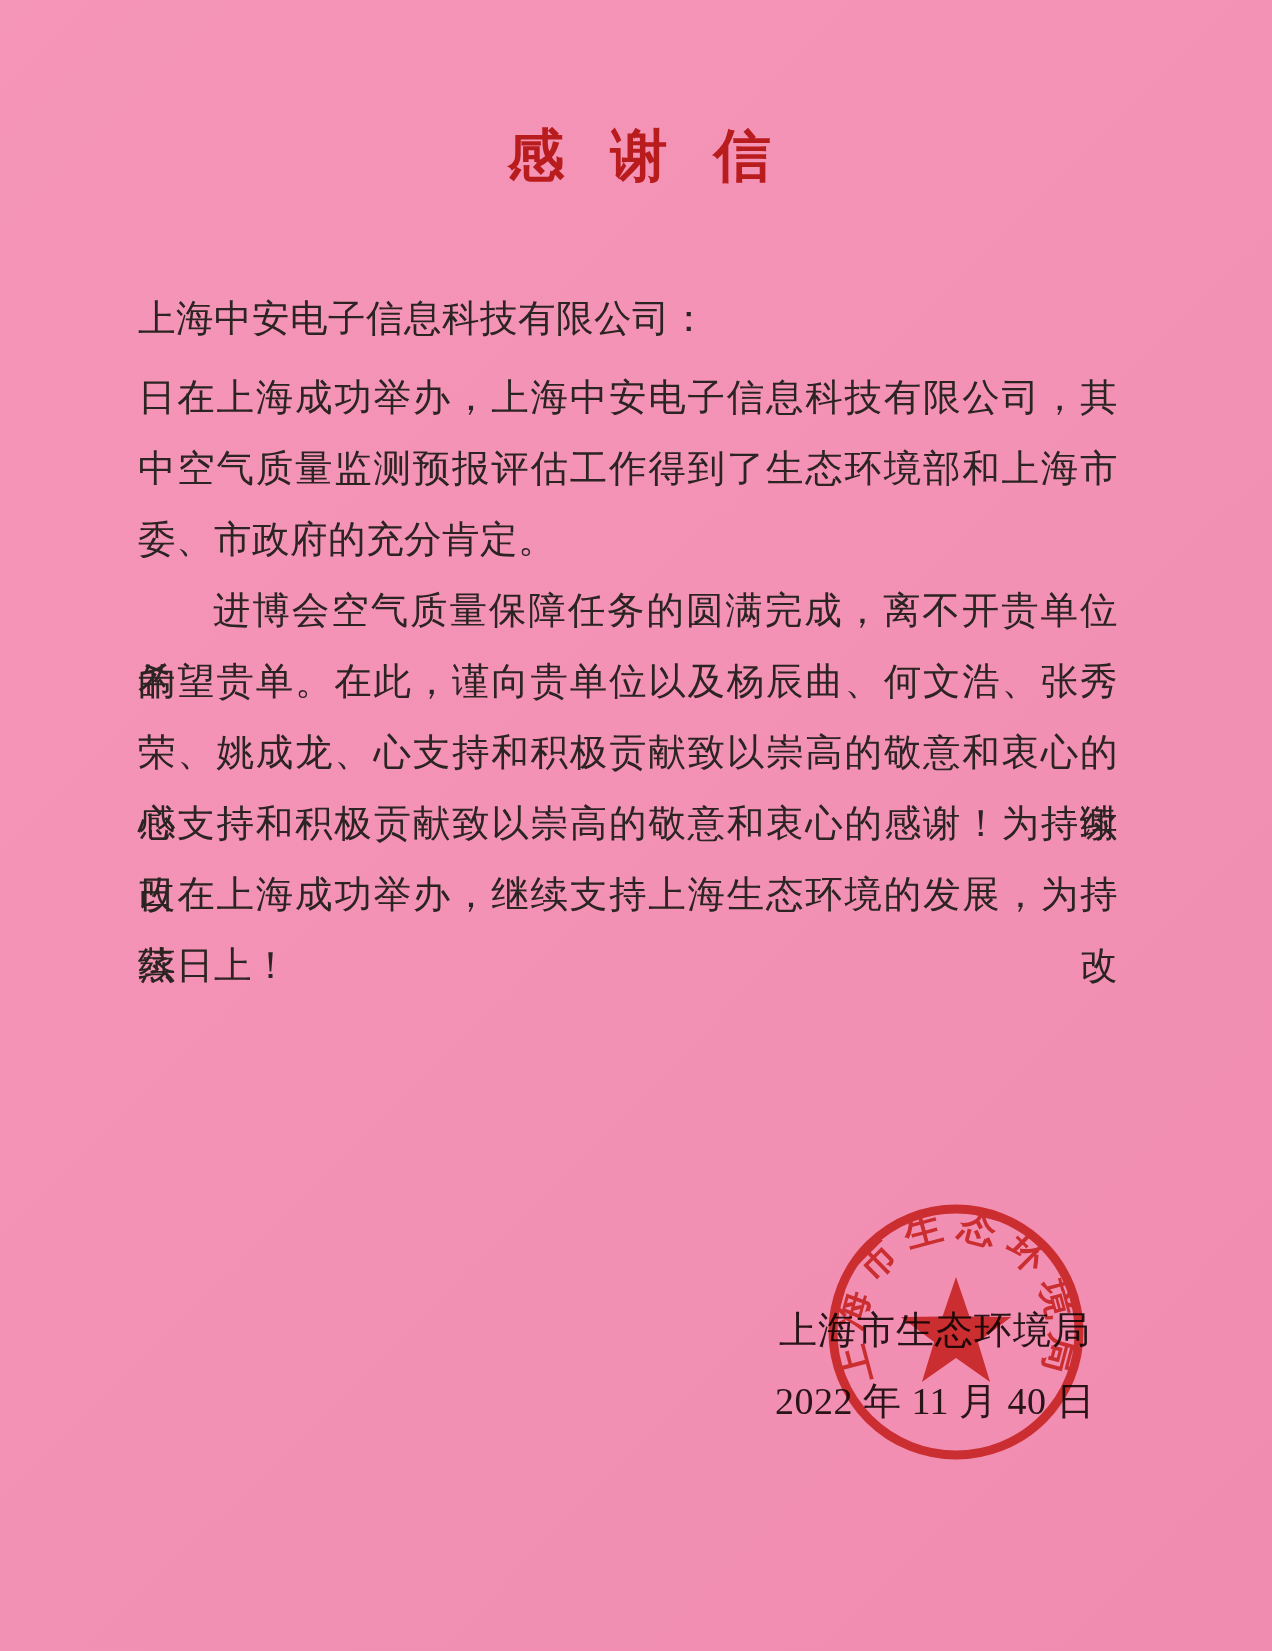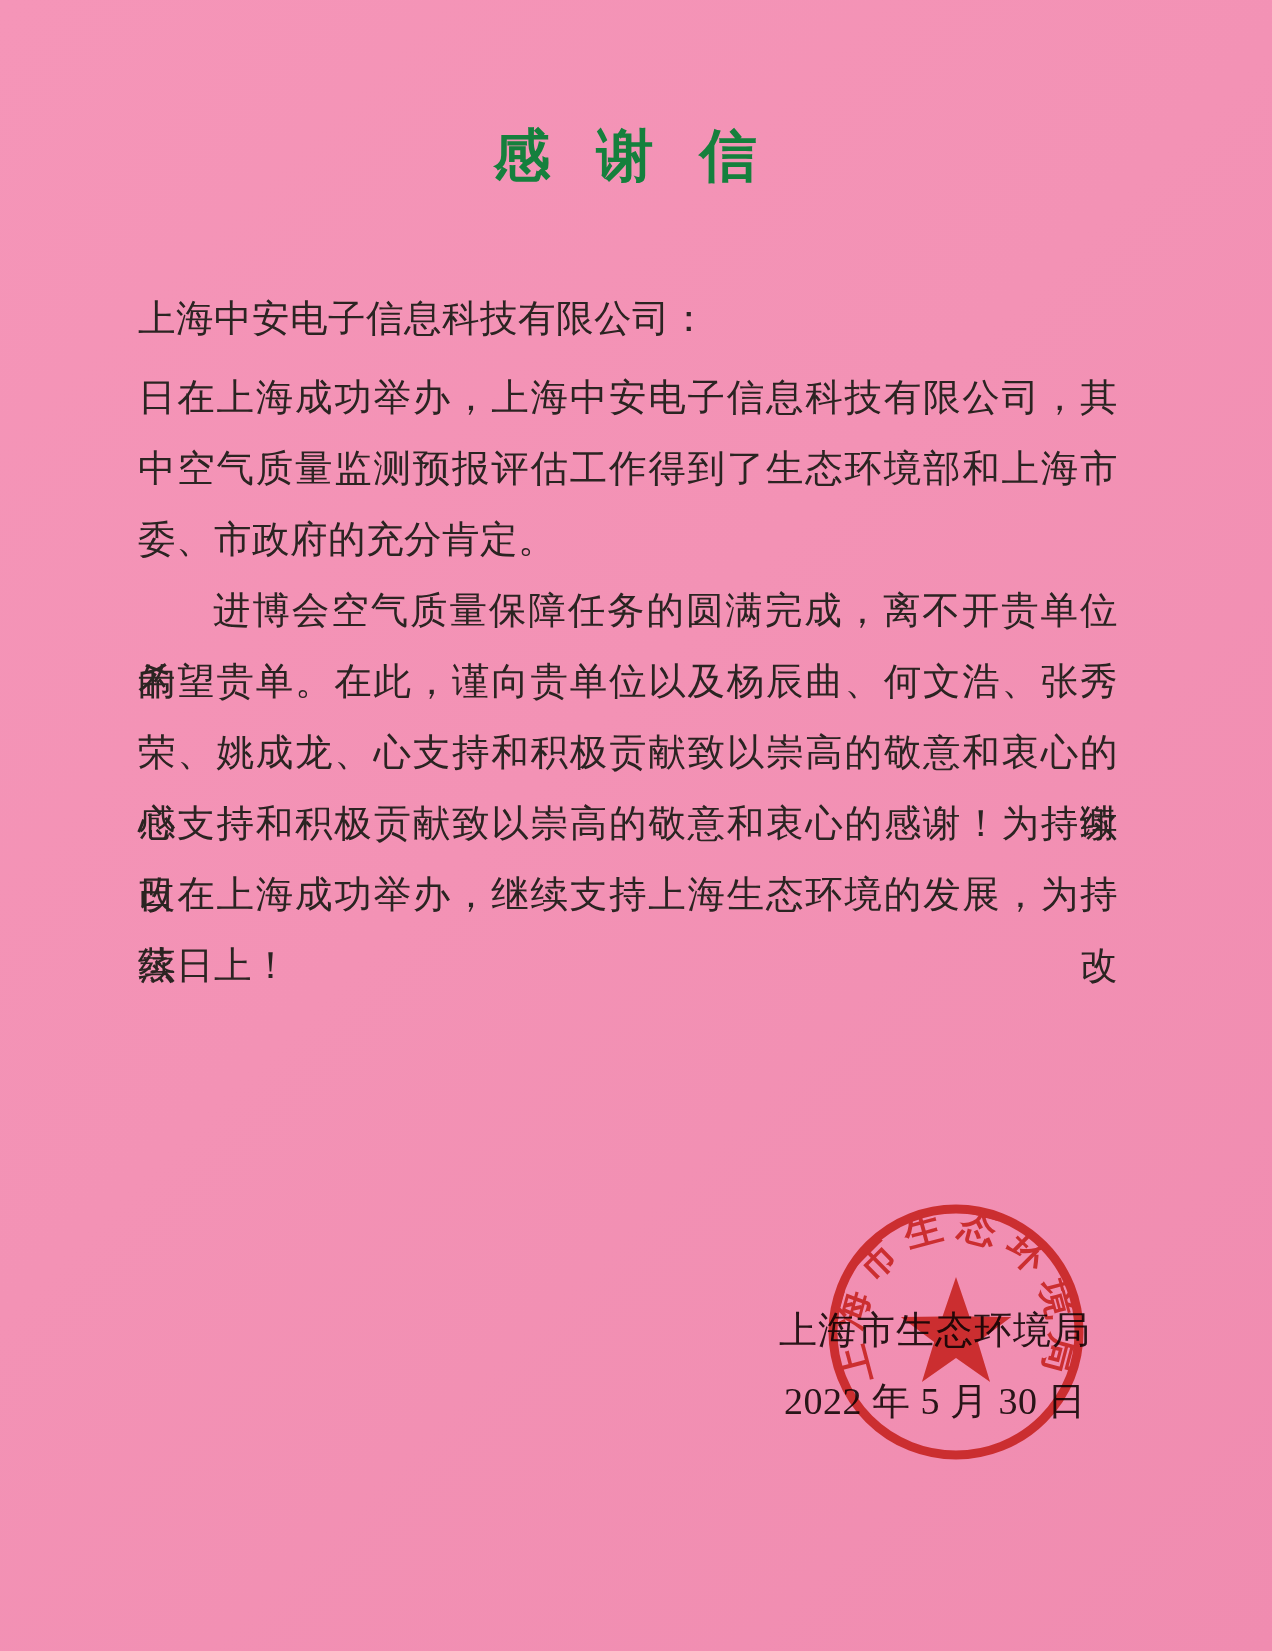--- a/index.html
+++ b/index.html
@@ -8,27 +8,27 @@
     position: relative;
     background: linear-gradient(135deg, #f595b8 0%, #f392b5 45%, #f08cb0 100%);
     font-family: "Liberation Serif", "DejaVu Serif", serif;
     color: #2b2422;
     overflow: hidden;
   }
   .page { position: absolute; inset: 0; }
 
   .title {
     position: absolute;
-    left: 138px; top: 118px; width: 980px;
+    left: 152px; top: 118px; width: 980px;
     text-align: center;
     font-size: 57px;
     font-weight: 700;
     letter-spacing: 6px;
     word-spacing: 20px;
-    color: #15803d;
+    color: #b91c1c;
   }
 
   .body-block {
     position: absolute;
     left: 138px; top: 283px; width: 980px;
     font-size: 37.5px;
     line-height: 71px;
     letter-spacing: 0.5px;
     font-family: Liberation Serif, serif;
   }
@@ -91,16 +91,16 @@
     <circle class="ring" cx="150" cy="150" r="123"></circle>
     <path id="sealArc" d="M 78 210.4 A 94 94 0 1 1 222 210.4" fill="none"></path>
     <text class="arc-text">
       <textPath href="#sealArc" startOffset="50%" text-anchor="middle">上海市生态环境局</textPath>
     </text>
     <polygon class="star" points="150,95 163.5,134.4 205.2,135.1 171.9,160.1 184.1,199.9 150,176 115.9,199.9 128.1,160.1 94.8,135.1 136.5,134.4"></polygon>
   </svg>
 
   <div class="closing">
     <div class="signer">上海市生态环境局</div>
-    <div class="date">2022 年 5 月 30 日</div>
+    <div class="date">2022 年 11 月 40 日</div>
   </div>
 
 </div>
 
 </body></html>

